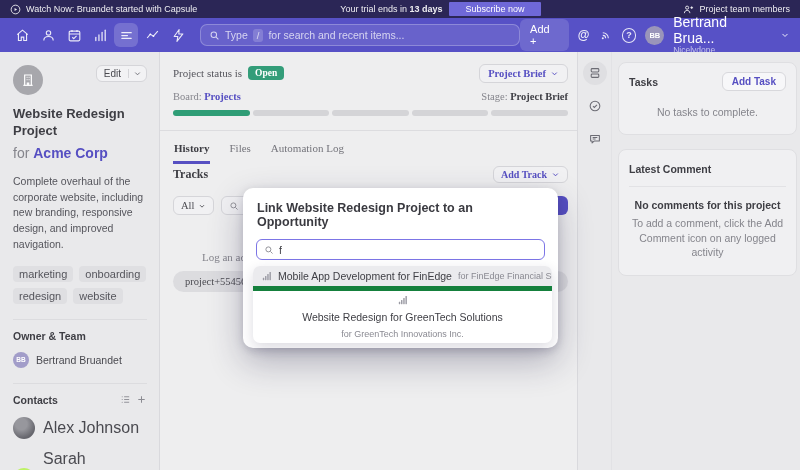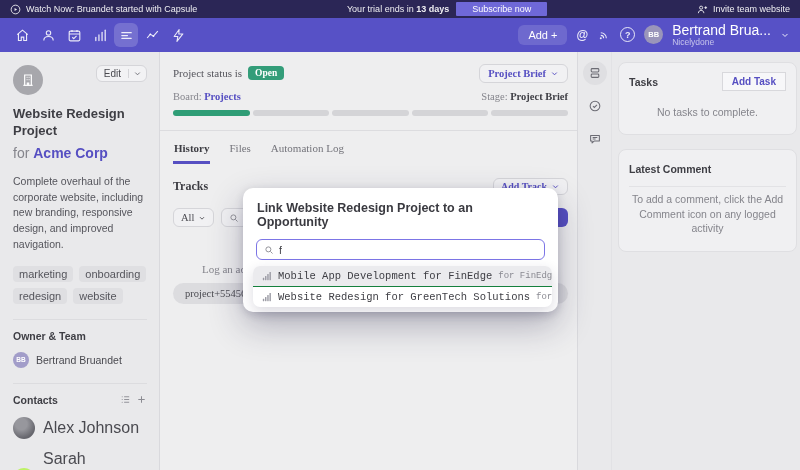--- a/index.html
+++ b/index.html
@@ -73,53 +73,53 @@
   .stage-select { margin-left:auto; display:flex; align-items:center; gap:4px; color:#564fc2; font-size:10.5px; font-weight:700; background:#f1f1f3; border:1px solid #d5d5d9; border-radius:6px; padding:3px 8px; cursor:pointer; }
   .board-row { margin-top:9px; display:flex; font-size:10.5px; color:#85858c; }
   .board-row .right { margin-left:auto; }
   .dark-b { color:#3e3e44; font-weight:700; }
   .progress { margin-top:8px; margin-bottom:14px; display:flex; gap:3px; height:6px; }
   .progress .seg { flex:1; background:#d4d4d7; border-radius:3px; }
   .progress .seg.done { background:#2f9d76; }
   .tabs { display:flex; gap:18px; padding:0 13px; margin-top:6px; }
   .tab { font-size:11px; color:#74747b; padding:5px 1px 7px; cursor:pointer; }
   .tab.active { color:#3e3e44; font-weight:700; border-bottom:3px solid #564fc2; }
-  .tracks-row { display:flex; align-items:center; margin-top:14px; padding:0 9px 0 13px; }
+  .tracks-row { display:flex; align-items:center; margin-top:2px; padding:0 9px 0 13px; }
   .tracks-h { font-size:12px; font-weight:700; color:#3e3e44; }
   .add-track { margin-left:auto; display:flex; align-items:center; gap:4px; color:#564fc2; font-size:10px; font-weight:700; background:#f1f1f3; border:1px solid #d5d5d9; border-radius:6px; padding:2px 7px; cursor:pointer; }
   .filter-row { display:flex; align-items:center; gap:7px; margin-top:13px; padding:0 9px 0 13px; }
   .pill-btn { display:flex; align-items:center; gap:4px; background:#f1f1f3; border:1px solid #d5d5d9; border-radius:6px; font-size:10.5px; color:#4a4a50; padding:3px 7px; cursor:pointer; }
   .search-pill { width:118px; color:#8b8b92; cursor:text; }
   .apply-btn { margin-left:auto; background:#564fc2; color:#fff; font-size:10.5px; font-weight:700; border-radius:6px; padding:4px 10px; cursor:pointer; }
   .log-activity { margin:36px 0 0 42px; font-size:11px; color:#85858c; }
   .email-pill { margin:8px 9px 0 13px; height:21px; background:#dcdcdf; border-radius:12px; display:flex; align-items:center; padding:0 12px; font-size:10.5px; color:#4c4c52; }
   .email-pill .copy { margin-left:auto; cursor:pointer; }
 
   
   .rail-btn { width:24px; height:24px; display:flex; align-items:center; justify-content:center; color:#6c6c74; border-radius:50%; cursor:pointer; }
   .rail-btn.active { background:#dfdfe2; }
   .card { background:#f0f0f2; border:1px solid #dfdfe2; border-radius:8px; padding:9px 10px; }
   .card-h { display:flex; align-items:center; }
   .card-title { font-size:10.5px; font-weight:700; color:#3e3e44; }
-  .add-task { margin-left:auto; background:#f7f7f9; border:1px solid #d8d8dc; color:#564fc2; font-weight:700; font-size:10px; padding:3px 9px; border-radius:0; cursor:pointer; }
+  .add-task { margin-left:auto; background:#f7f7f9; border:1px solid #d8d8dc; color:#564fc2; font-weight:700; font-size:10px; padding:3px 9px; border-radius:6px; cursor:pointer; }
   .tasks-empty { text-align:center; color:#85858c; font-size:10.5px; padding:15px 0 7px; }
   .card.comments { margin-top:14px; }
   .card hr { border:none; border-top:1px solid #e2e2e5; margin:9px 0 0; }
   .cm-title { margin-top:12px; text-align:center; font-size:10.5px; font-weight:700; color:#3e3e44; }
   .cm-body { margin:5px 2px 6px; text-align:center; font-size:10.5px; color:#85858c; line-height:1.4; }
 
   
   .modal { position:absolute; left:243px; top:188px; width:315px; background:#fff; border-radius:10px; box-shadow:0 14px 34px rgba(35,32,70,.30), 0 2px 8px rgba(35,32,70,.15); z-index:10; }
   .m-title { padding:13px 14px 0; font-size:12.5px; font-weight:700; color:#3a3a40; }
   .m-input { margin:10px 13px 0; height:21px; border:1.5px solid #7c75e6; border-radius:6px; display:flex; align-items:center; padding:0 7px; gap:5px; color:#8b8b92; }
   .m-input input { border:none; outline:none; flex:1; font-size:10.5px; color:#3e3e44; font-family:inherit; background:transparent; }
   .m-results { margin:6px 6px 5px 10px; border-radius:7px; overflow:hidden; box-shadow:0 5px 14px rgba(35,32,70,.16); background:#fff; }
-  .m-item { display:flex; align-items:center; gap:6px; padding:4px 9px; cursor:pointer;font-family:Liberation Mono, monospace; }
+  .m-item { display:flex; align-items:center; gap:6px; padding:4px 9px; cursor:pointer; }
   .m-item.selected { background:#ebebee; }
-  .m-item + .m-item { border-top:1px solid #15803d; }
+  .m-item + .m-item { border-top:5px solid #15803d;flex-direction:column; }
   .m-item .name { font-size:10.5px; color:#3e3e44; white-space:nowrap; }
   .m-item .company { font-size:9px; color:#8a8a92; white-space:nowrap; }
   svg { display:block; }
 </style>
 </head>
 <body>
 
 <div class="screen">
 
   <div class="topbar">
@@ -137,21 +137,21 @@
       <span class="subscribe">Subscribe now</span>
     </div>
     <div class="tb-right">
       <span class="tb-icon">
         <svg width="11" height="11" viewBox="0 0 24 24" fill="none" stroke="currentColor" stroke-width="2">
             <circle cx="9" cy="8" r="3.4"></circle>
             <path d="M3 20 C3 15.8 6 14 9 14 C12 14 15 15.8 15 20"></path>
             <path d="M19 5 v6 M16 8 h6"></path>
           </svg>
       </span>
-      <span>Invite team website</span>
+      <span>Project team members</span>
     </div>
   </div>
 
   <div class="navbar">
     <div class="nav-icons">
       <span class="nav-btn">
         <svg width="15" height="15" viewBox="0 0 24 24" fill="none" stroke="currentColor" stroke-width="1.8">
             <path d="M3.5 10.5 L12 3.5 L20.5 10.5"></path>
             <path d="M5.5 9 V20 H10 V14.5 H14 V20 H18.5 V9"></path>
           </svg>
@@ -189,20 +189,31 @@
             <path d="M3.5 16 L8.5 10 L13.5 13 L20.5 5"></path>
             <circle cx="8.5" cy="10" r="1.4" fill="currentColor" stroke="none"></circle>
             <circle cx="13.5" cy="13" r="1.4" fill="currentColor" stroke="none"></circle>
           </svg>
       </span>
       <span class="nav-btn">
         <svg width="15" height="15" viewBox="0 0 24 24" fill="none" stroke="currentColor" stroke-width="1.7" stroke-linejoin="round">
             <path d="M13 2.5 L5 13.5 H11 L9.5 21.5 L19 9.5 H12.5 Z"></path>
           </svg>
       </span>
+    </div>
+    <div class="nav-search">
+      <span>
+        <svg width="11" height="11" viewBox="0 0 24 24" fill="none" stroke="currentColor" stroke-width="2.2">
+            <circle cx="10.5" cy="10.5" r="6"></circle>
+            <path d="M15.5 15.5 L20.5 20.5"></path>
+          </svg>
+      </span>
+      <span>Type</span>
+      <span class="key">/</span>
+      <span>for search and recent items...</span>
     </div>
     <div class="nav-right">
       <span class="add-btn">Add +</span>
       <span class="glyph-btn">@</span>
       <span class="glyph-btn">
         <svg width="14" height="14" viewBox="0 0 24 24" fill="none" stroke="currentColor" stroke-width="1.8">
             <circle cx="6.5" cy="17.5" r="1.7" fill="currentColor" stroke="none"></circle>
             <path d="M6.5 12.6 a4.9 4.9 0 0 1 4.9 4.9"></path>
             <path d="M6.5 8 a9.5 9.5 0 0 1 9.5 9.5"></path>
           </svg>
@@ -382,20 +393,21 @@
       <div class="card">
         <div class="card-h">
           <span class="card-title">Tasks</span>
           <span class="add-task">Add Task</span>
         </div>
         <div class="tasks-empty">No tasks to complete.</div>
       </div>
       <div class="card comments">
         <span class="card-title">Latest Comment</span>
         <hr>
+        <div class="cm-title">No comments for this project</div>
         <div class="cm-body">To add a comment, click the Add Comment icon on any logged activity</div>
       </div>
     </aside>
   </div>
 
   <div class="modal">
     <div class="m-title">Link Website Redesign Project to an Opportunity</div>
     <div class="m-input">
       <svg width="10" height="10" viewBox="0 0 24 24" fill="none" stroke="currentColor" stroke-width="2.2">
           <circle cx="10.5" cy="10.5" r="6"></circle>

